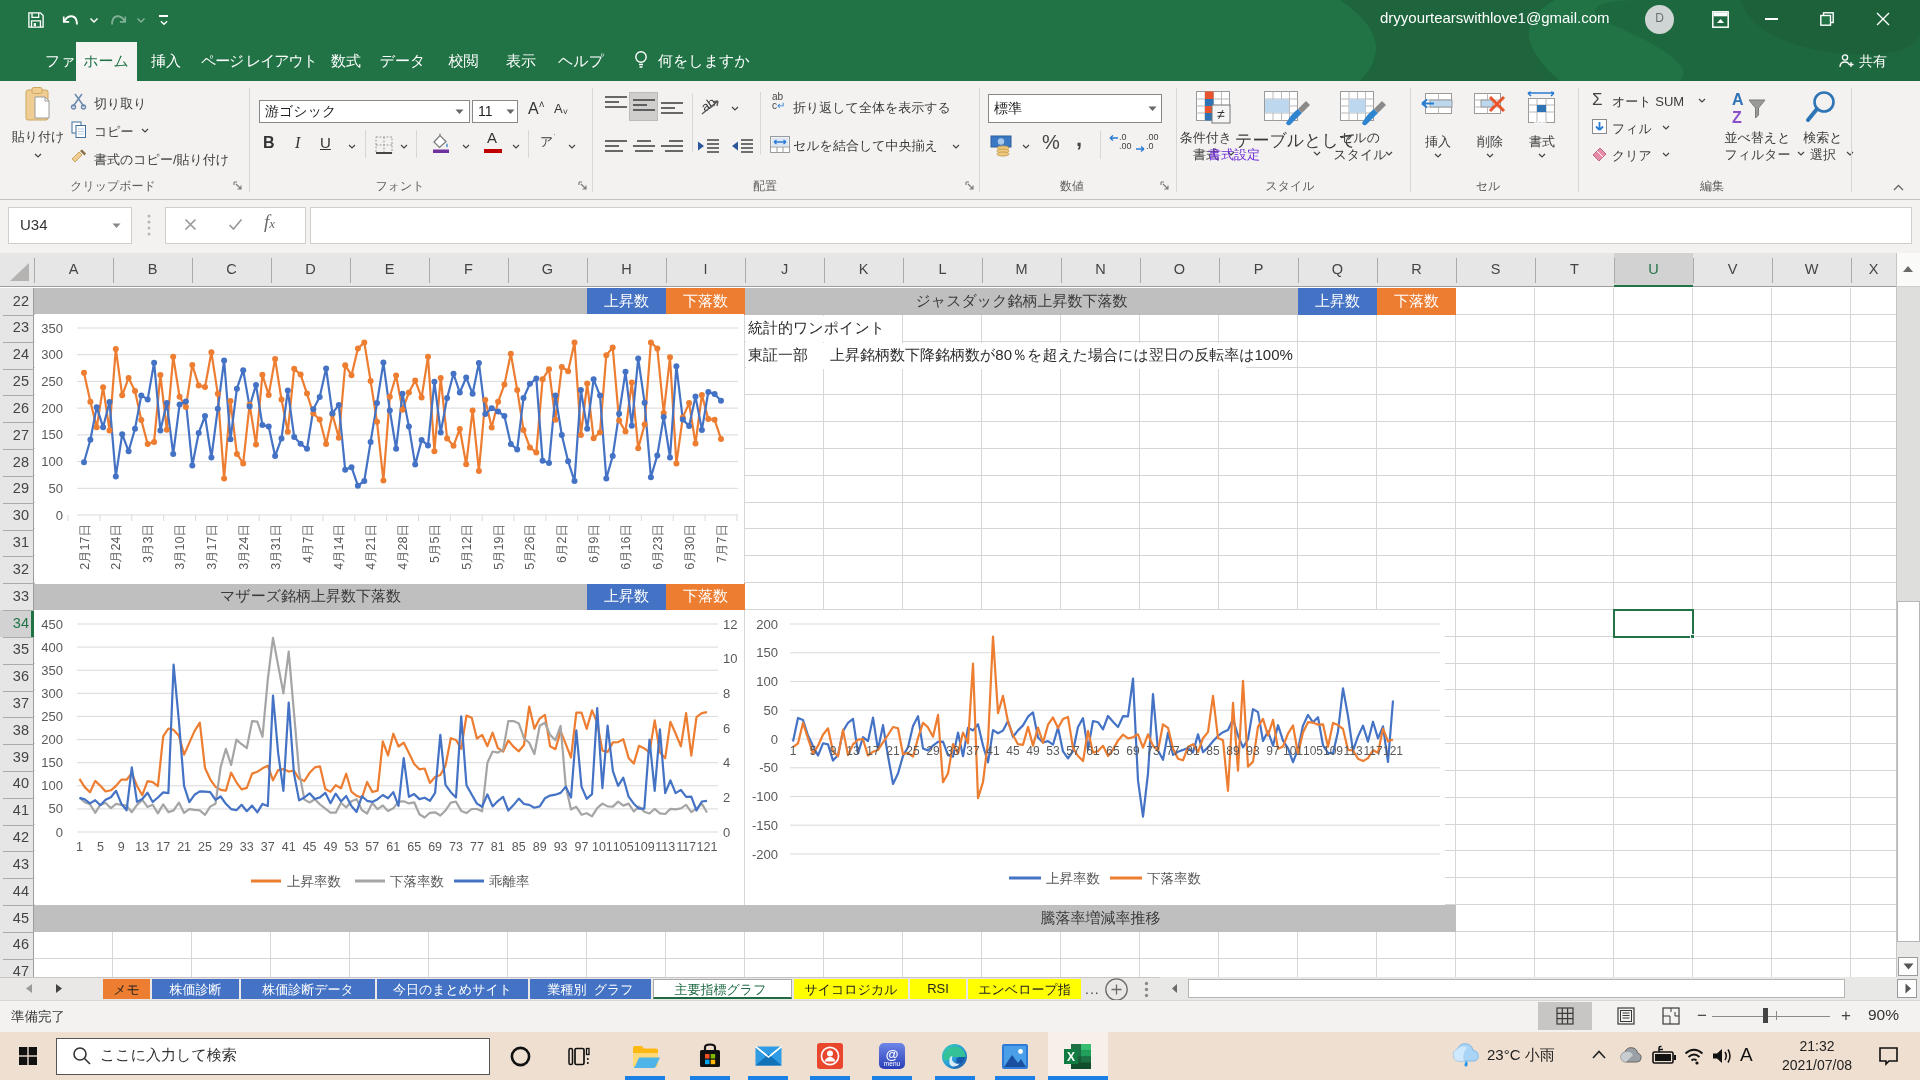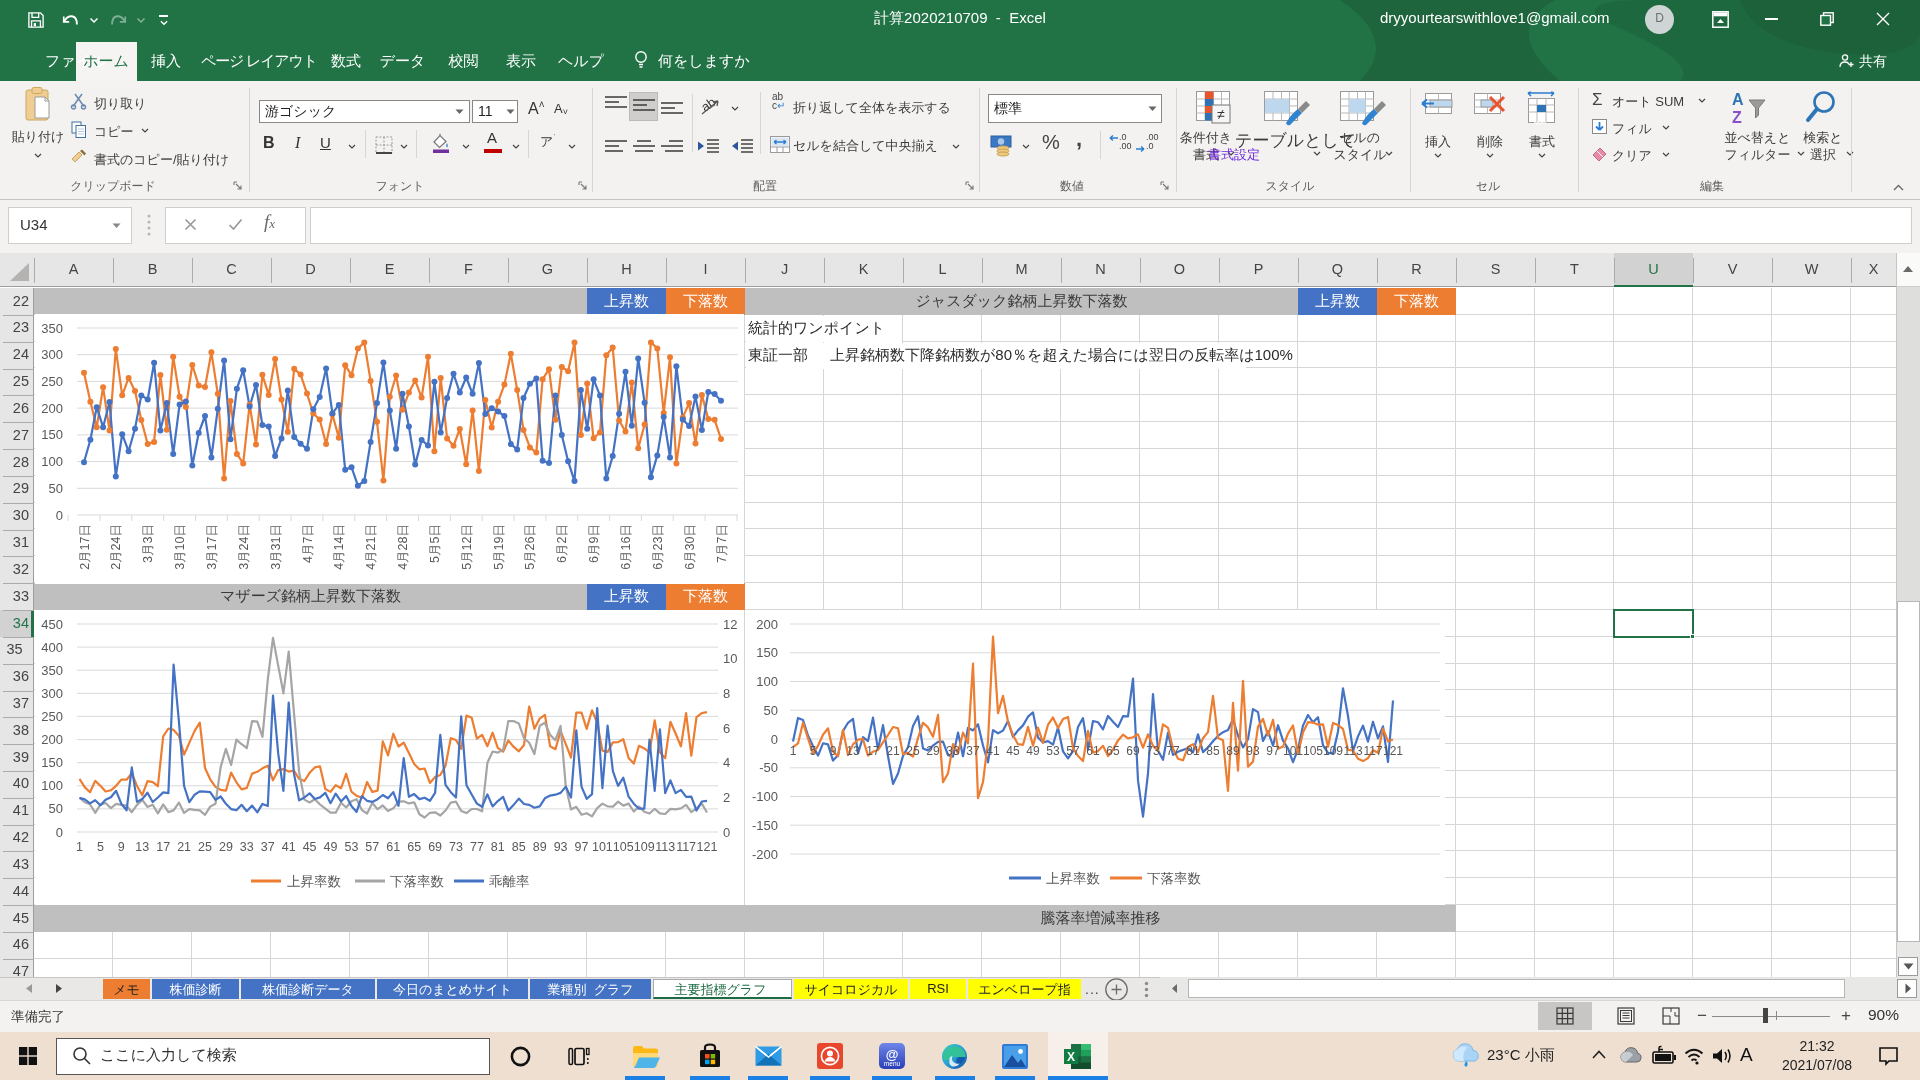--- a/index.html
+++ b/index.html
@@ -31,21 +31,20 @@
         <path d="M19 3.5 L19 9.5 L13 9.5" fill="none" stroke="#fff" stroke-width="1.8"></path>
         <path d="M18.4 8.6 Q15 3 10 3.4 Q4.5 4 4.5 12.5" fill="none" stroke="#fff" stroke-width="2.1"></path>
       </svg>
 <svg style="left:136px;top:17px;opacity:.45" width="10" height="7" viewBox="0 0 10 7">
         <path d="M1.5 1.5 L5 5 L8.5 1.5" fill="none" stroke="#fff" stroke-width="1.5"></path>
       </svg>
 <div class="a" style="left:159px;top:15px;width:9px;height:1.8px;background:#fff"></div>
 <svg style="left:160px;top:20px" width="8" height="6" viewBox="0 0 9 6">
         <path d="M1 1 L4.5 4.5 L8 1" fill="none" stroke="#fff" stroke-width="1.5"></path>
       </svg>
-<div class="tx" style="left:0;top:9px;width:1920px;text-align:center;color:#fff;font-size:15px">計算2020210709&nbsp;&nbsp;-&nbsp;&nbsp;Excel</div>
 <div class="tx" style="left:1380px;top:9px;color:#fff;font-size:15px">dryyourtearswithlove1@gmail.com</div>
 <div class="a" style="left:1645px;top:5px;width:29px;height:29px;border-radius:15px;background:#cfd4d4"></div>
 <div class="tx" style="left:1645px;top:11px;width:29px;text-align:center;color:#6a6f6f;font-size:12px">D</div>
 <svg style="left:1712px;top:11px" width="17" height="17" viewBox="0 0 17 17">
         <rect x="0.8" y="0.8" width="15.4" height="15.4" fill="none" stroke="#fff" stroke-width="1.5"></rect>
         <rect x="1.5" y="1.5" width="14" height="3.8" fill="#fff"></rect>
         <path d="M8.5 8 L12 12 H5 z" fill="#fff"></path>
       </svg>
 <div class="a" style="left:1765px;top:18px;width:13px;height:1.6px;background:#fff"></div>
 <svg style="left:1820px;top:12px" width="14" height="14" viewBox="0 0 14 14">
@@ -497,21 +496,21 @@
 <div class="a" style="left:3px;top:502.6px;width:31px;height:1px;background:#ababab"></div>
 <div class="tx" style="left:0;top:534.0px;width:29px;text-align:right;color:#444;font-size:14.5px">31</div>
 <div class="a" style="left:3px;top:529.5px;width:31px;height:1px;background:#ababab"></div>
 <div class="tx" style="left:0;top:560.8px;width:29px;text-align:right;color:#444;font-size:14.5px">32</div>
 <div class="a" style="left:3px;top:556.3px;width:31px;height:1px;background:#ababab"></div>
 <div class="tx" style="left:0;top:587.6px;width:29px;text-align:right;color:#444;font-size:14.5px">33</div>
 <div class="a" style="left:3px;top:583.1px;width:31px;height:1px;background:#ababab"></div>
 <div class="a" style="left:0;top:610.0px;width:34px;height:26.8px;background:#d2d2d2;border-right:3px solid #217346"></div>
 <div class="tx" style="left:0;top:614.5px;width:29px;text-align:right;color:#217346;font-size:14.5px">34</div>
 <div class="a" style="left:3px;top:610.0px;width:31px;height:1px;background:#ababab"></div>
-<div class="tx" style="left:0;top:641.3px;width:29px;text-align:center;color:#444;font-size:14.5px">35</div>
+<div class="tx" style="left:0;top:641.3px;width:29px;text-align:right;color:#444;font-size:14.5px">35</div>
 <div class="a" style="left:3px;top:636.8px;width:31px;height:1px;background:#ababab"></div>
 <div class="tx" style="left:0;top:668.1px;width:29px;text-align:right;color:#444;font-size:14.5px">36</div>
 <div class="a" style="left:3px;top:663.6px;width:31px;height:1px;background:#ababab"></div>
 <div class="tx" style="left:0;top:695.0px;width:29px;text-align:right;color:#444;font-size:14.5px">37</div>
 <div class="a" style="left:3px;top:690.5px;width:31px;height:1px;background:#ababab"></div>
 <div class="tx" style="left:0;top:721.8px;width:29px;text-align:right;color:#444;font-size:14.5px">38</div>
 <div class="a" style="left:3px;top:717.3px;width:31px;height:1px;background:#ababab"></div>
 <div class="tx" style="left:0;top:748.6px;width:29px;text-align:right;color:#444;font-size:14.5px">39</div>
 <div class="a" style="left:3px;top:744.1px;width:31px;height:1px;background:#ababab"></div>
 <div class="tx" style="left:0;top:775.4px;width:29px;text-align:right;color:#444;font-size:14.5px">40</div>

